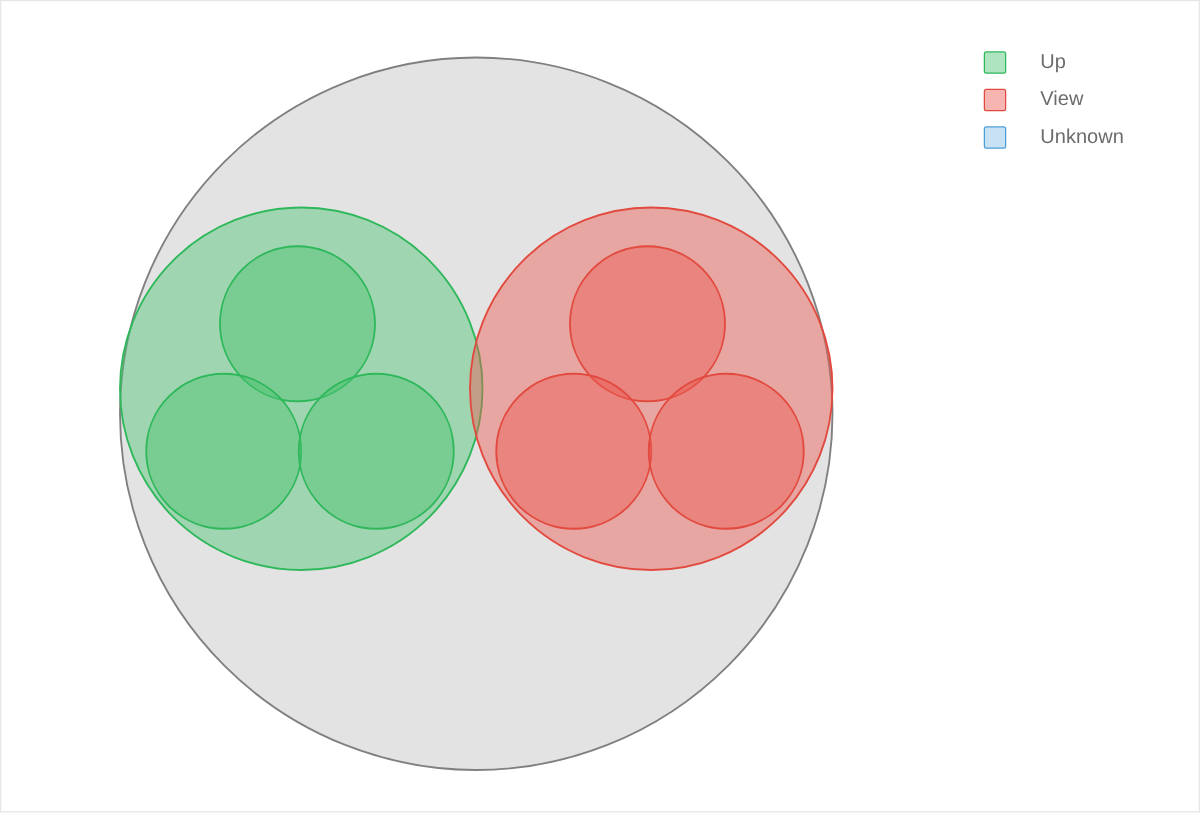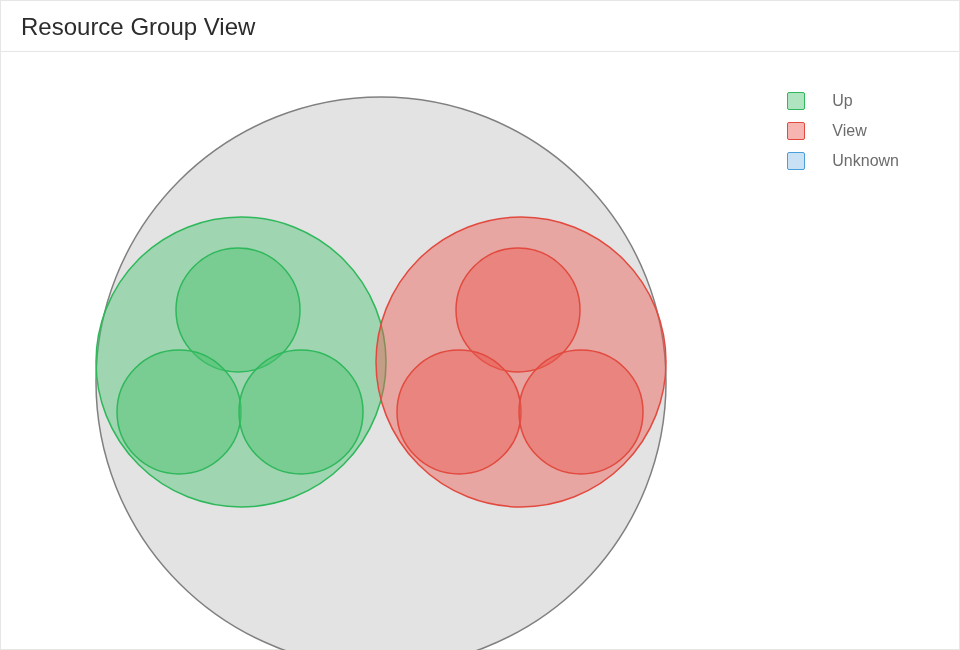--- a/index.html
+++ b/index.html
@@ -74,23 +74,20 @@
     }
     .legend-label {
       font-size: 16px;
       color: #6c6c6c;
     }
   </style>
 </head>
 <body>
 
 <div class="container">
-  <div class="title-bar">
-    <h1 class="title">Resource Group View</h1>
-  </div>
   <div class="chart-area">
     <svg class="chart-svg" width="760" height="620">
       <g id="chart-root">
           <circle cx="380" cy="330" r="285" fill="#e3e3e3" stroke="#808080" stroke-width="1.5"></circle>
           <circle cx="240" cy="310" r="145" fill="rgba(76,195,112,0.45)" stroke="#2fb85b" stroke-width="1.5"></circle>
           <circle cx="237" cy="258" r="62" fill="rgba(76,195,112,0.45)" stroke="#2fb85b" stroke-width="1.5"></circle>
           <circle cx="178" cy="360" r="62" fill="rgba(76,195,112,0.45)" stroke="#2fb85b" stroke-width="1.5"></circle>
           <circle cx="300" cy="360" r="62" fill="rgba(76,195,112,0.45)" stroke="#2fb85b" stroke-width="1.5"></circle>
           <circle cx="520" cy="310" r="145" fill="rgba(236,92,83,0.45)" stroke="#e24a3f" stroke-width="1.5"></circle>
           <circle cx="517" cy="258" r="62" fill="rgba(236,92,83,0.45)" stroke="#e24a3f" stroke-width="1.5"></circle>

